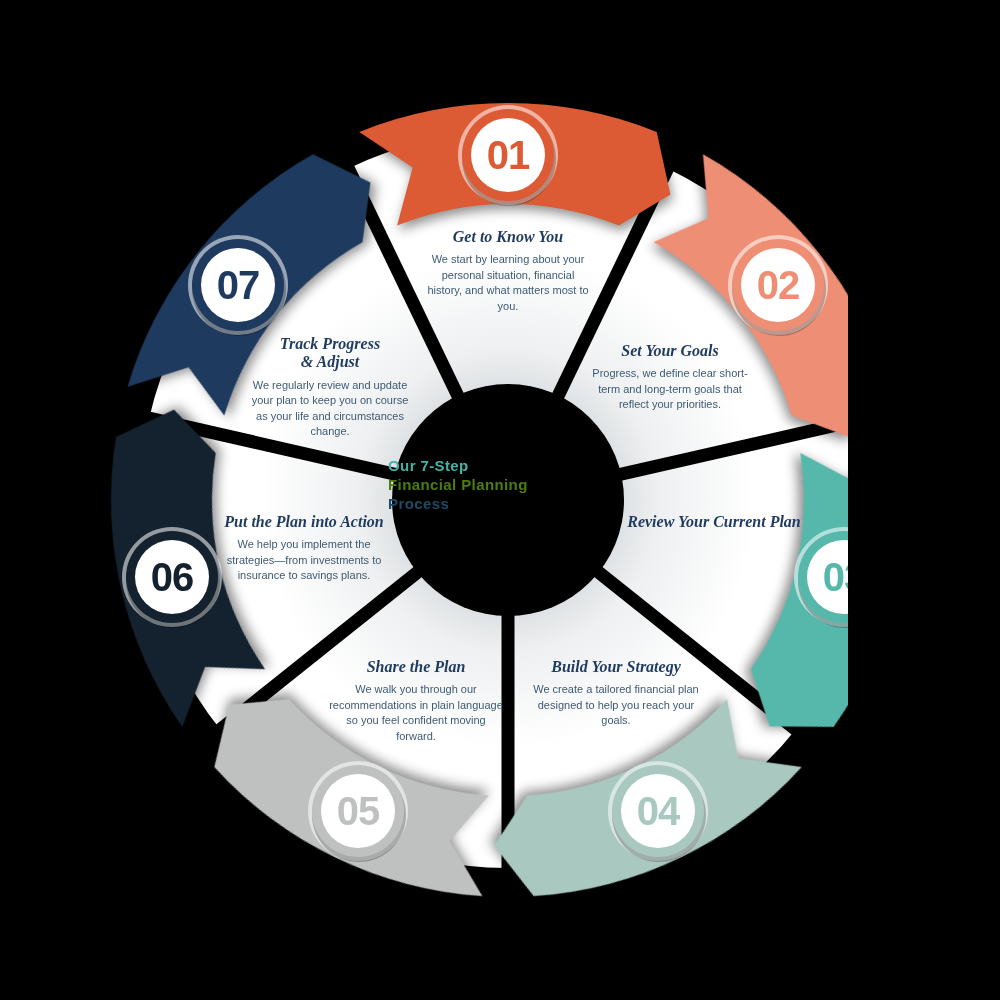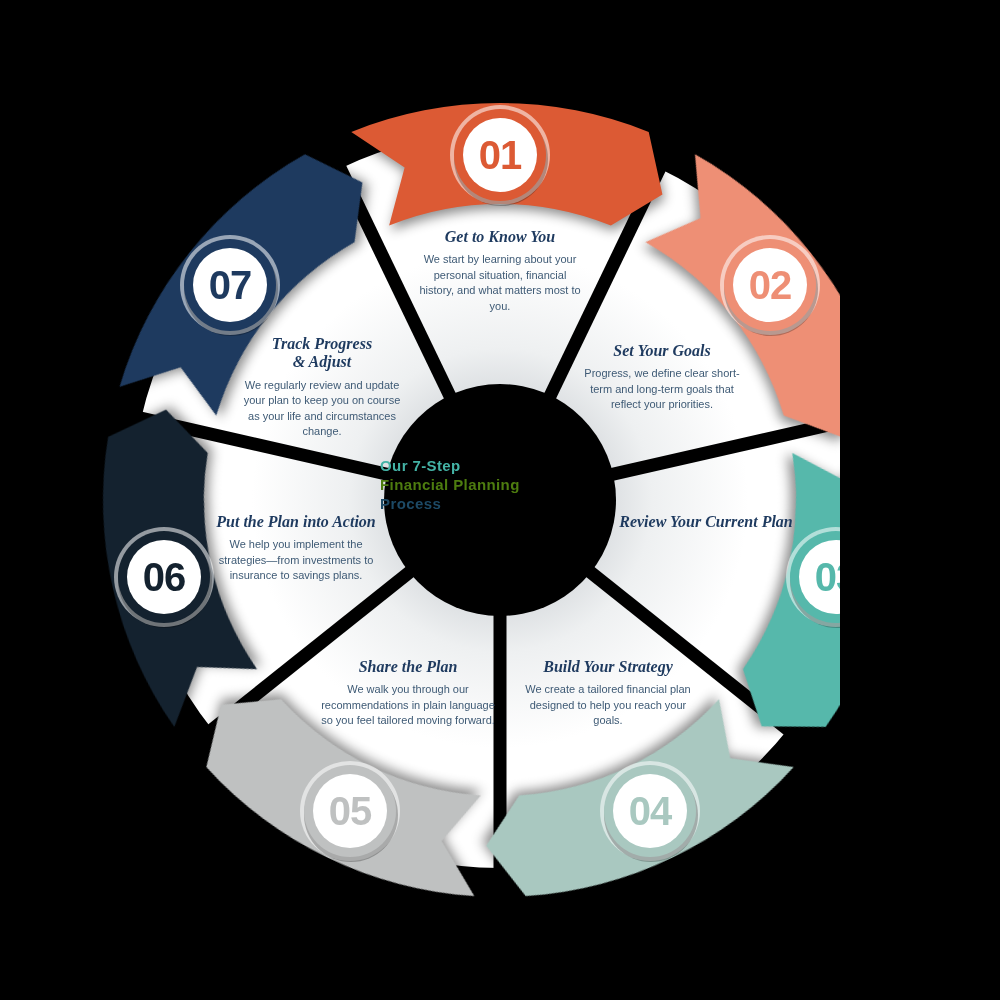--- a/index.html
+++ b/index.html
@@ -1,17 +1,17 @@
 <!DOCTYPE html>
 <html><head>
 <meta charset="utf-8">
 <style>
   html,body{margin:0;padding:0;background:#000;}
   .canvas{position:relative;width:840px;height:1000px;background:#000;overflow:hidden;
-          font-family:"Liberation Sans",sans-serif;}
+          font-family:"Liberation Sans",sans-serif;margin-left:8px;}
   svg{position:absolute;left:0;top:0;}
   .band{filter:drop-shadow(2px 5px 6px rgba(0,0,0,0.45));}
   .badge-num{font-family:"Liberation Sans",sans-serif;font-weight:bold;font-size:40px;
              text-anchor:middle;letter-spacing:-1px;}
   .step-text{position:absolute;transform:translateX(-50%);text-align:center;pointer-events:none;}
   .step-title{font-family:"Liberation Serif",serif;font-style:italic;font-weight:bold;
               font-size:16px;color:#1e3a5f;margin:0 auto 6px auto;line-height:1.15;}
   .step-desc{font-size:11px;color:#3e5a75;line-height:1.4;}
   .center-text{position:absolute;left:500px;top:456px;width:240px;transform:translateX(-50%);
                text-align:left;font-weight:bold;font-size:15px;line-height:1.28;
@@ -130,21 +130,21 @@
     <div class="step-title">Review Your Current Plan</div>
   </div>
 
   <div class="step-text" style="left:608px;top:658px;width:178px;">
     <div class="step-title">Build Your Strategy</div>
     <div class="step-desc">We create a tailored financial plan designed to help you reach your goals.</div>
   </div>
 
   <div class="step-text" style="left:408px;top:658px;width:182px;">
     <div class="step-title">Share the Plan</div>
-    <div class="step-desc">We walk you through our recommendations in plain language so you feel tailored moving forward.</div>
+    <div class="step-desc">We walk you through our recommendations in plain language so you feel confident moving forward.</div>
   </div>
 
   <div class="step-text" style="left:296px;top:513px;width:166px;">
     <div class="step-title">Put the Plan into Action</div>
     <div class="step-desc">We help you implement the strategies—from investments to insurance to savings plans.</div>
   </div>
 
   <div class="step-text" style="left:322px;top:335px;width:162px;">
     <div class="step-title" style="width:110px;text-align:center;">Track Progress &amp; Adjust</div>
     <div class="step-desc">We regularly review and update your plan to keep you on course as your life and circumstances change.</div>

